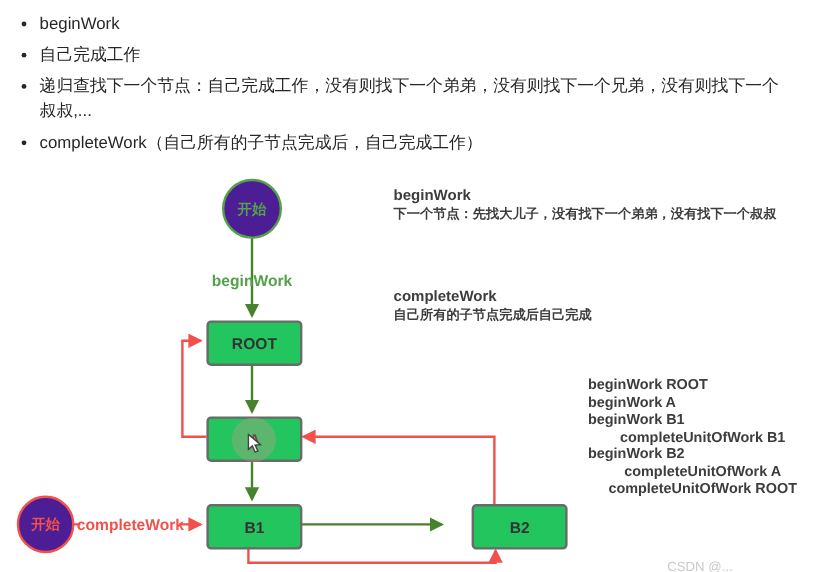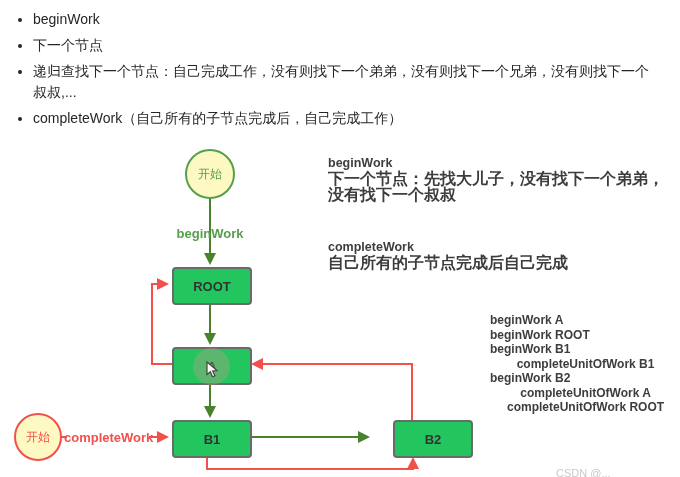--- a/index.html
+++ b/index.html
@@ -16,55 +16,55 @@
   .edge-red{stroke:var(--red);stroke-width:2;fill:none;}
   .head-green{fill:var(--green-edge);}
   .head-red{fill:var(--red);}
   .node{
     position:absolute;width:76px;height:34px;background:#22c55e;
     border:2px solid var(--box-border);border-radius:4px;
     display:flex;align-items:center;justify-content:center;
     font-size:13px;font-weight:bold;color:var(--node-text);z-index:2;
   }
   .start-circle{
-    position:absolute;border-radius:50%;background:#fef9c3;z-index:2;
+    position:absolute;border-radius:50%;background:#4c1d95;z-index:2;
     display:flex;align-items:center;justify-content:center;
-    font-size:12px;font-weight:normal;
+    font-size:12px;font-weight:bold;
   }
   .start-green{left:185px;top:149px;width:46px;height:46px;border:2px solid var(--green-node);color:var(--green-node);}
   .start-red{left:14px;top:413px;width:44px;height:44px;border:2px solid var(--red);color:var(--red);}
   .edge-label{position:absolute;font-size:13px;font-weight:bold;z-index:3;}
   .lbl-beginwork{left:170px;top:226px;width:80px;text-align:center;color:var(--green-node);}
   .lbl-completework{left:64px;top:430px;color:var(--red);}
   .highlight{
     position:absolute;left:193px;top:348px;width:37px;height:37px;border-radius:50%;
     background:var(--highlight);z-index:3;
   }
   .cursor{position:absolute;left:206px;top:361px;z-index:4;}
   
   .ann{position:absolute;z-index:2;color:var(--annotation-text);}
   .ann-beginwork{left:328px;top:155px;width:345px;}
   .ann-completework{left:328px;top:239px;width:340px;}
   .ann .ann-title{font-size:12.5px;font-weight:bold;line-height:16px;}
-  .ann .ann-body{font-size:16px;font-weight:600;line-height:16px;}
+  .ann .ann-body{font-size:11px;font-weight:600;line-height:16px;}
   
   .log{position:absolute;left:490px;top:313px;z-index:2;color:var(--annotation-text);}
   .log div{font-size:12px;font-weight:bold;line-height:14.5px;white-space:pre;}
   .log .indent{padding-left:17px;text-align:center;}
   
   .watermark{position:absolute;left:556px;top:467px;font-size:11px;color:#c9c9c9;z-index:1;}
 </style>
 </head>
 <body>
 
 <div class="page">
 
   <ul class="notes">
     <li>beginWork</li>
-    <li>下一个节点</li>
+    <li>自己完成工作</li>
     <li>递归查找下一个节点：自己完成工作，没有则找下一个弟弟，没有则找下一个兄弟，没有则找下一个叔叔,...</li>
     <li>completeWork（自己所有的子节点完成后，自己完成工作）</li>
   </ul>
 
   <svg class="edges" viewBox="0 0 680 477" xmlns="http://www.w3.org/2000/svg">
     <defs>
       <marker id="ag" markerWidth="6" markerHeight="6" refX="5" refY="3" orient="auto">
         <path d="M0 0 L6 3 L0 6 Z" class="head-green"></path>
       </marker>
       <marker id="ar" markerWidth="6" markerHeight="6" refX="5" refY="3" orient="auto">
@@ -103,22 +103,22 @@
   <div class="ann ann-beginwork">
     <div class="ann-title">beginWork</div>
     <div class="ann-body">下一个节点：先找大儿子，没有找下一个弟弟，没有找下一个叔叔</div>
   </div>
   <div class="ann ann-completework">
     <div class="ann-title">completeWork</div>
     <div class="ann-body">自己所有的子节点完成后自己完成</div>
   </div>
 
   <div class="log">
+    <div>beginWork ROOT</div>
     <div>beginWork A</div>
-    <div>beginWork ROOT</div>
     <div>beginWork B1</div>
     <div class="indent">completeUnitOfWork B1</div>
     <div>beginWork B2</div>
     <div class="indent">completeUnitOfWork A</div>
     <div class="indent">completeUnitOfWork ROOT</div>
   </div>
 
   <div class="watermark">CSDN @...</div>
 
 </div>

